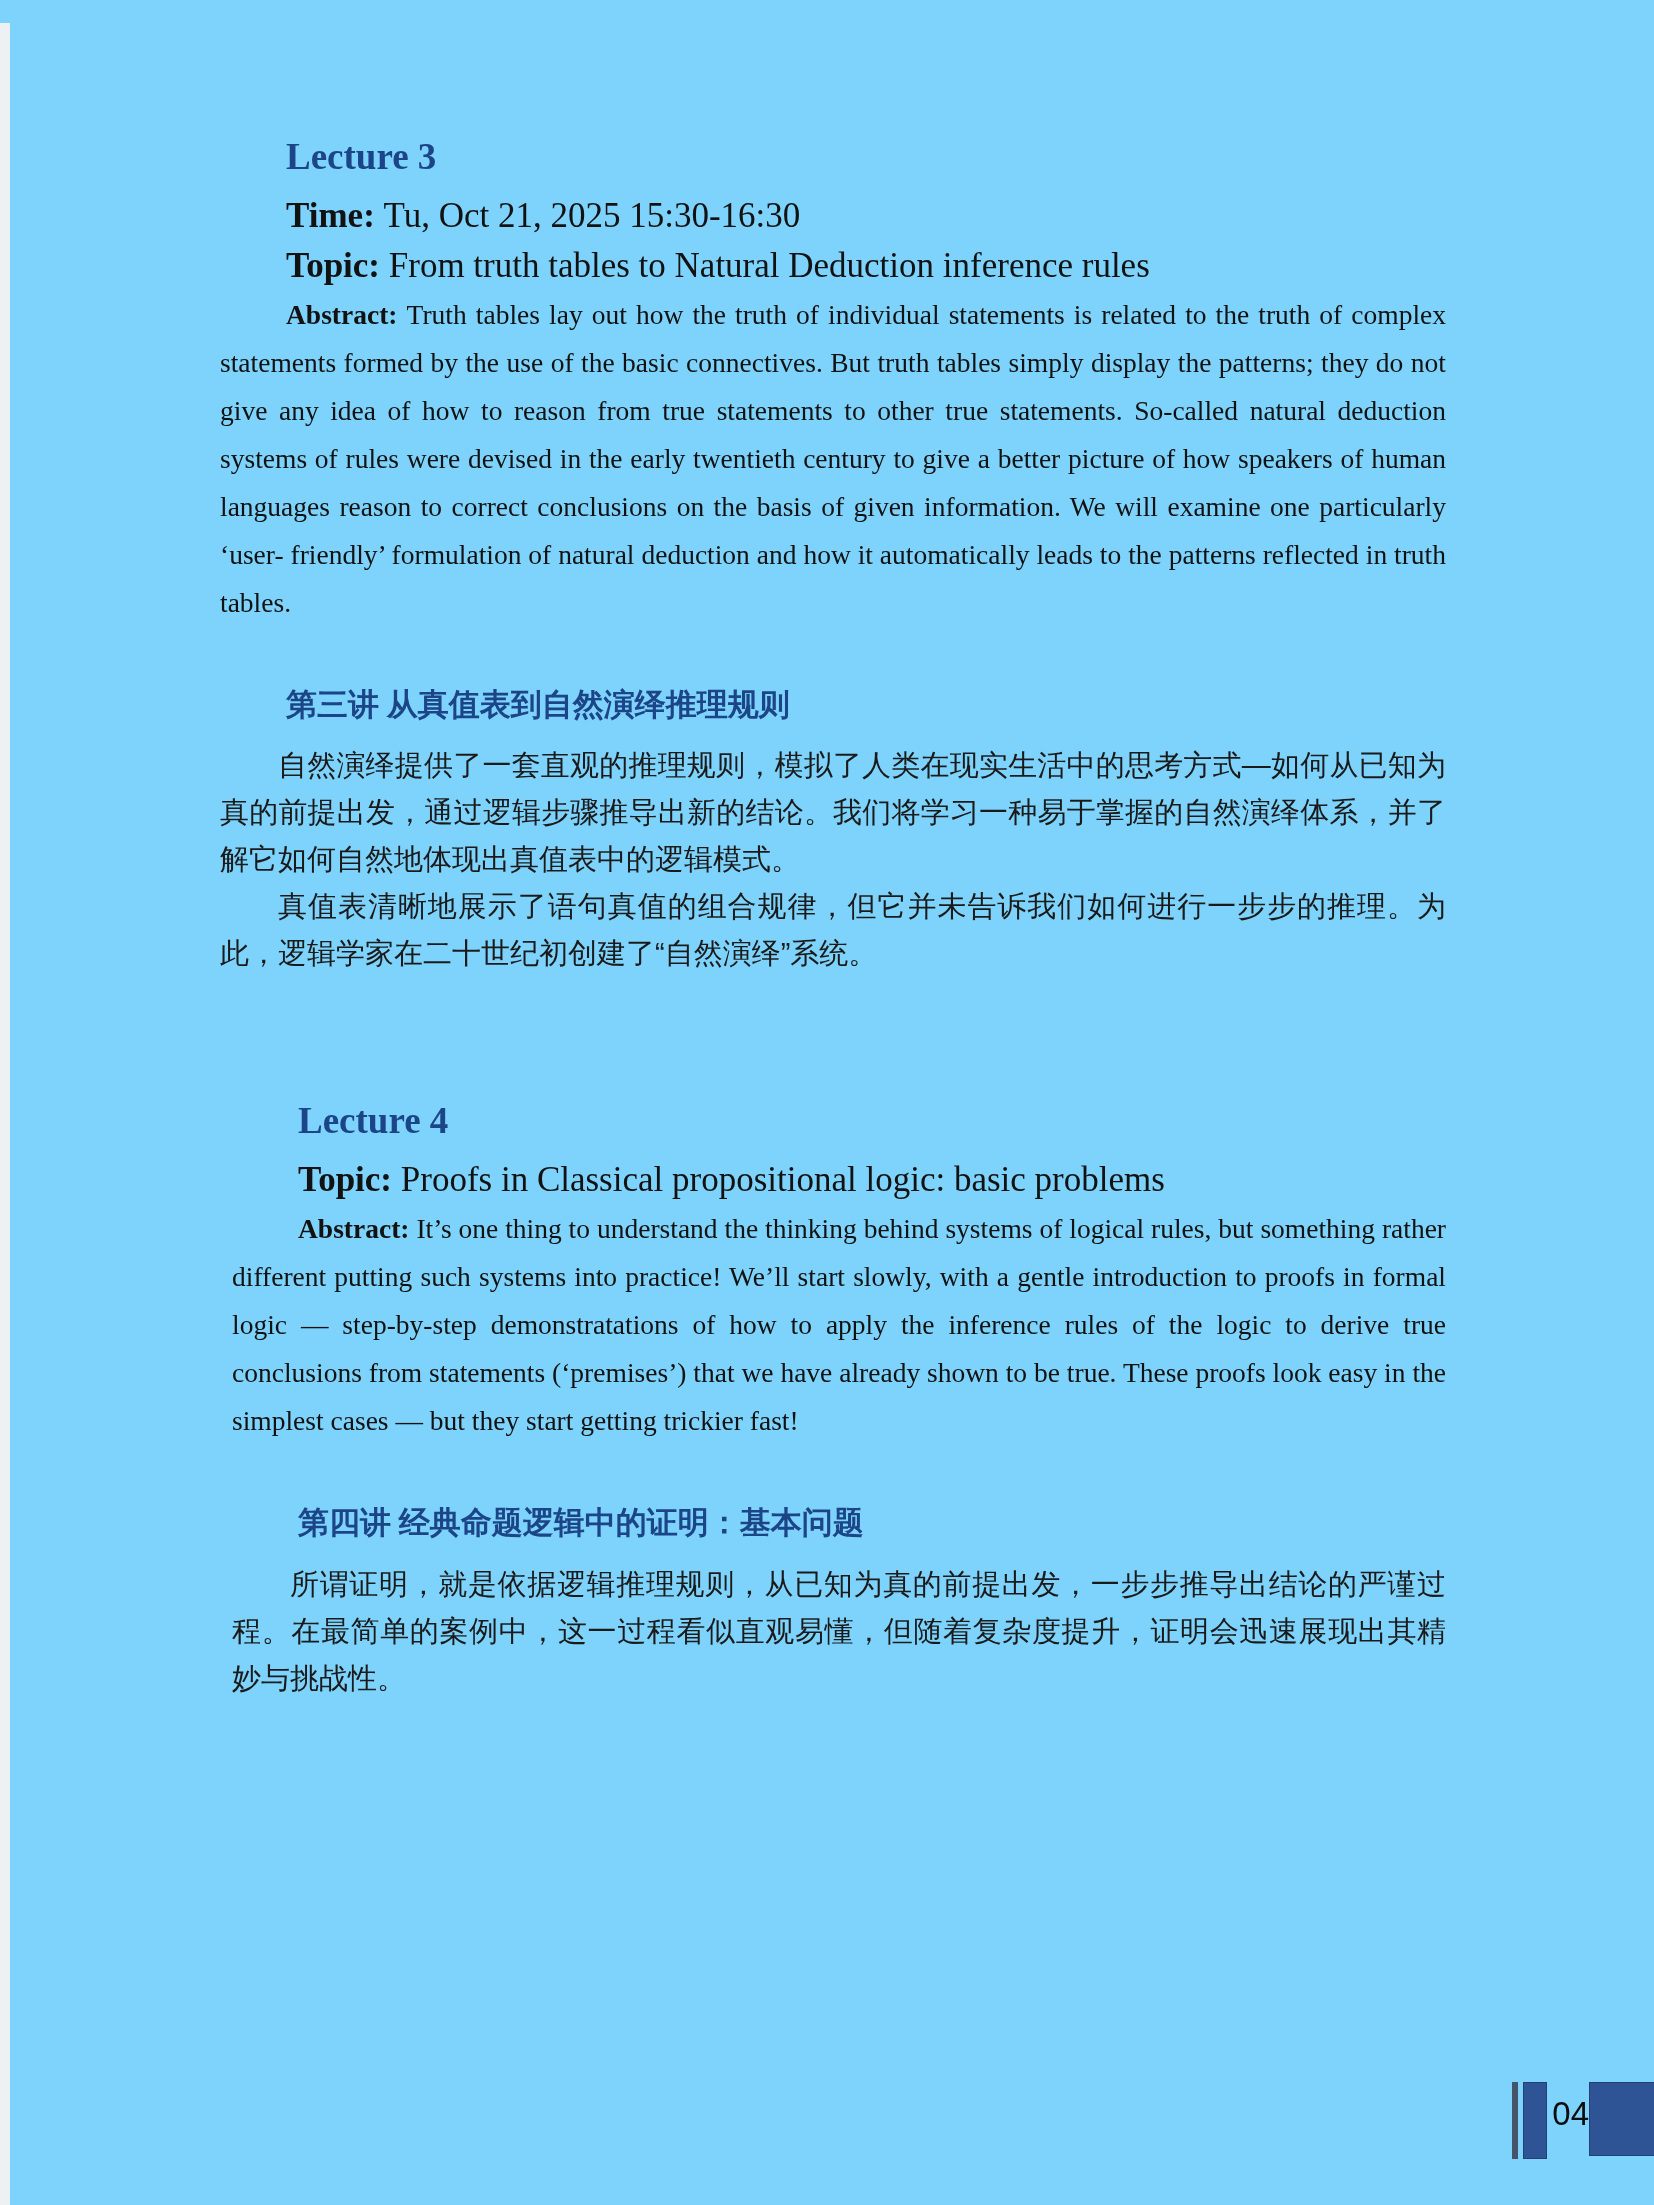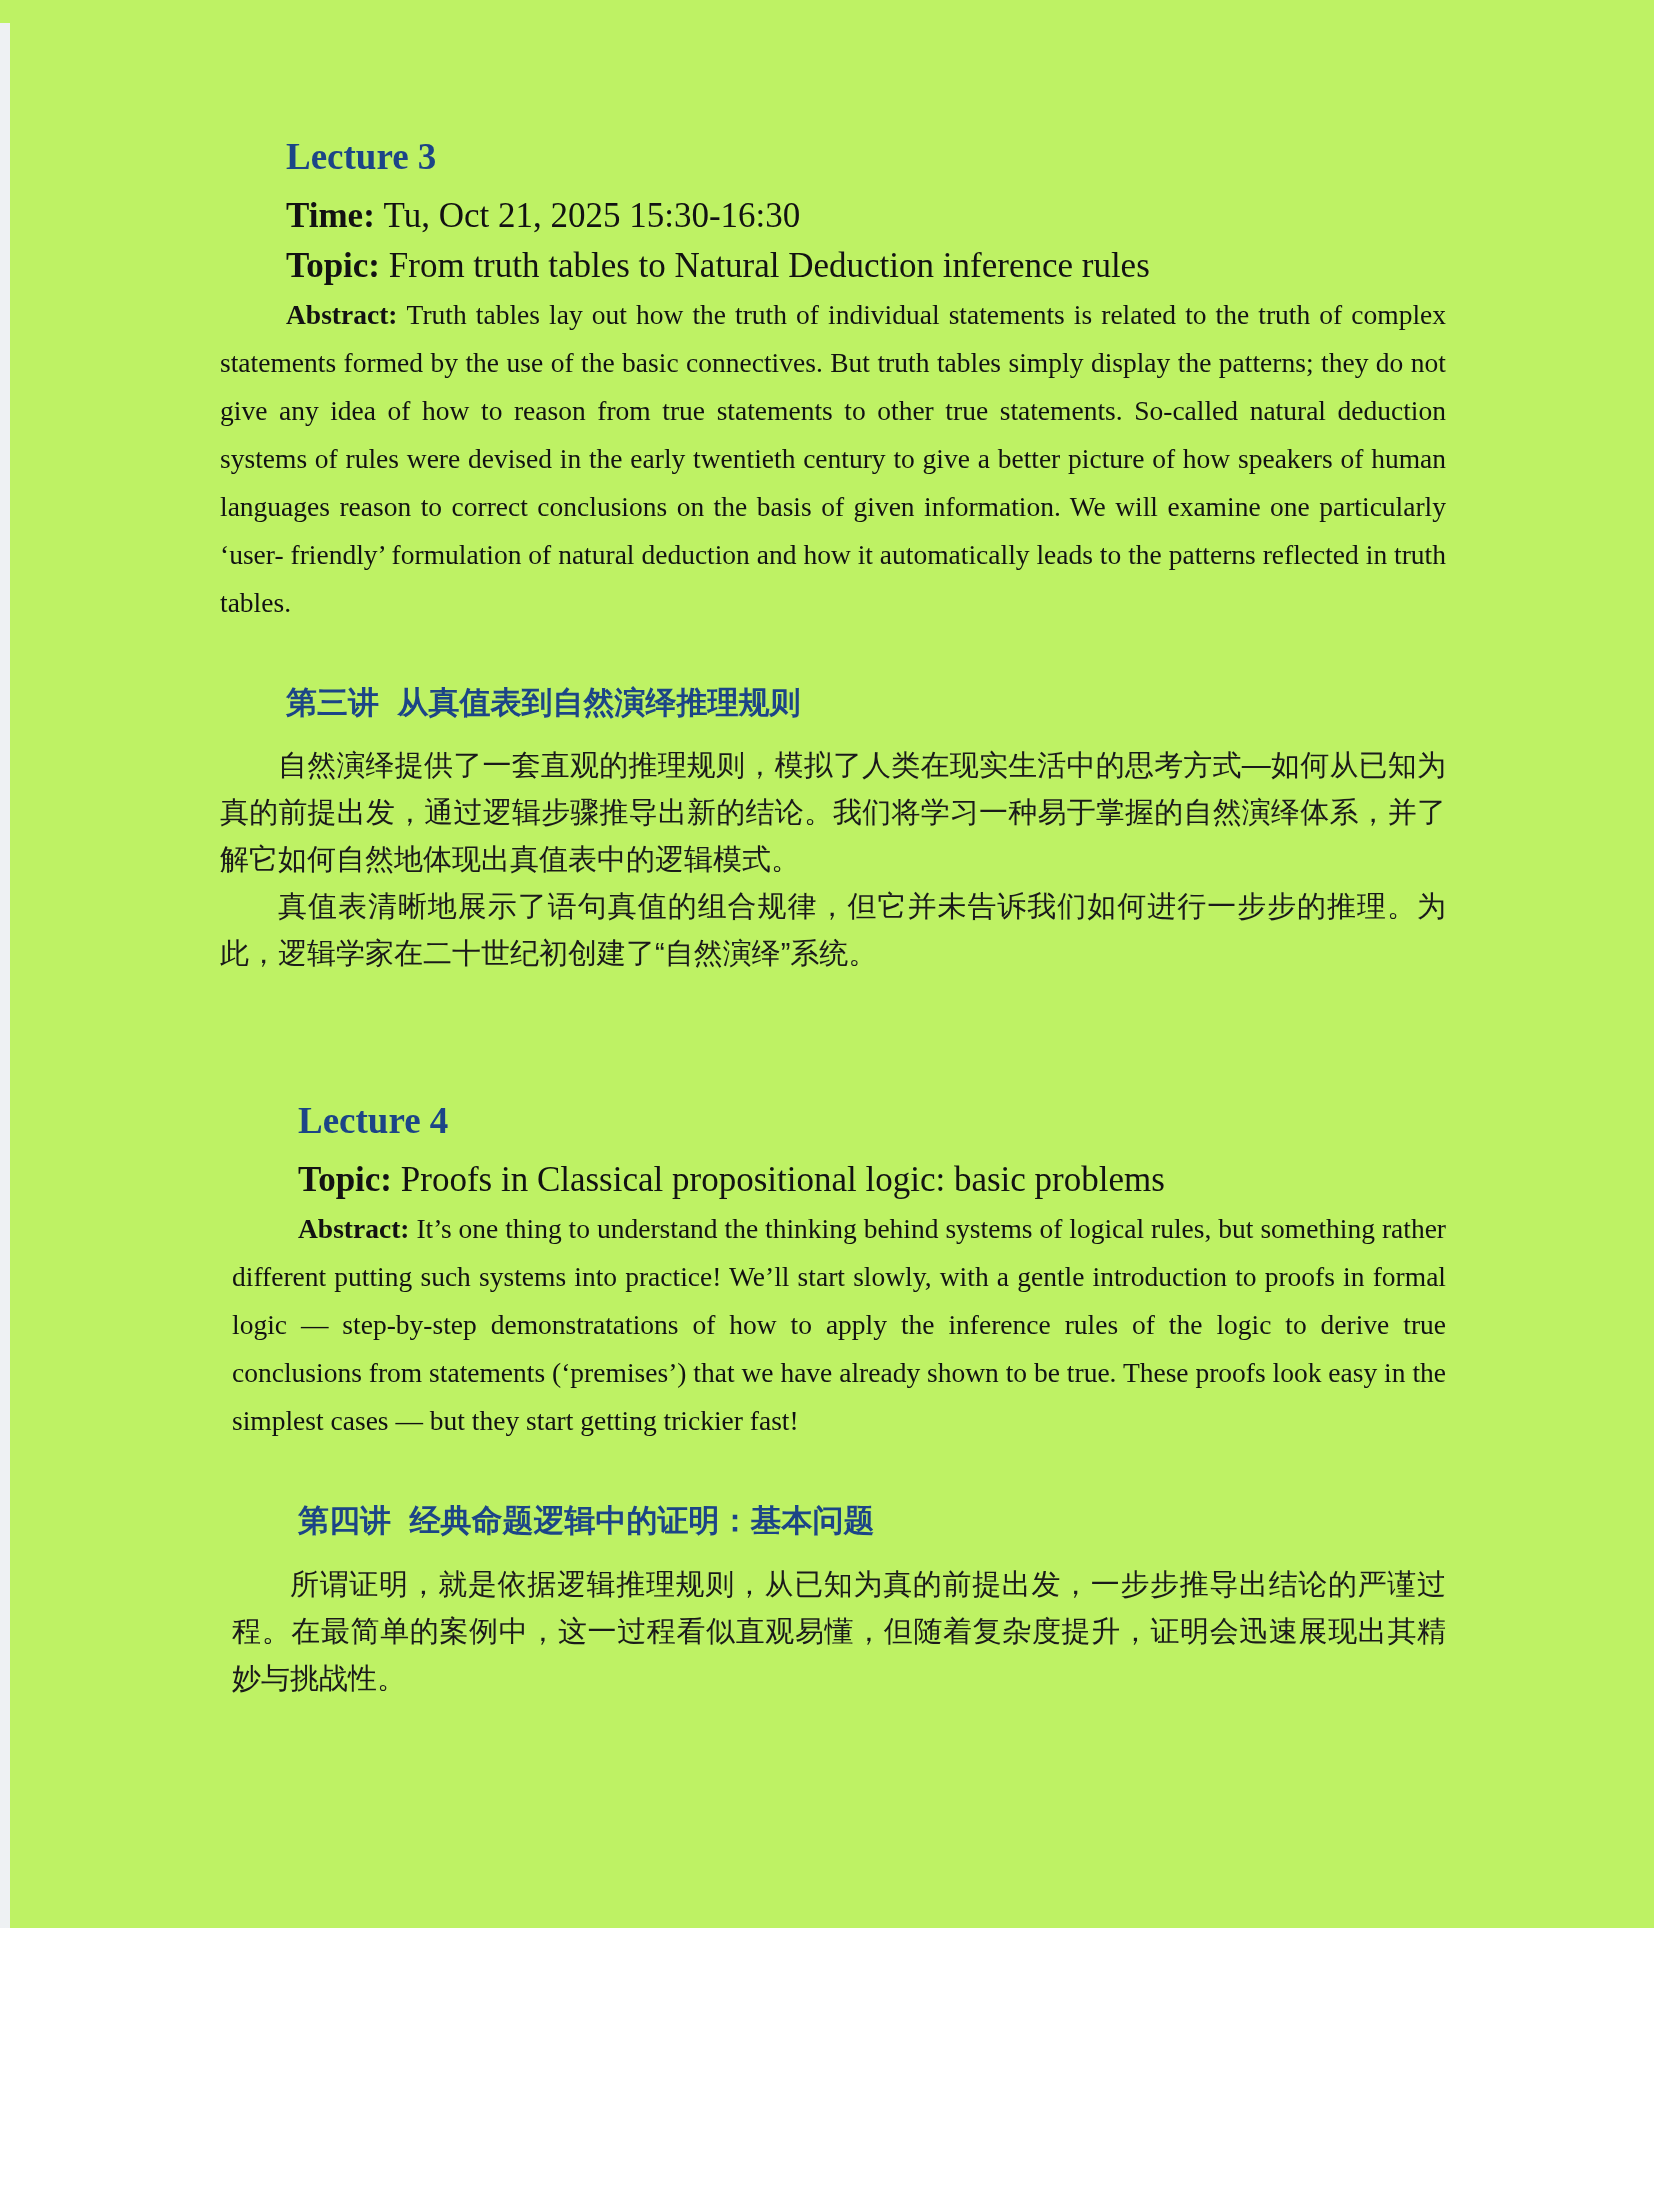--- a/index.html
+++ b/index.html
@@ -7,22 +7,22 @@
   body {
     width: 1654px;
     height: 2205px;
     position: relative;
     font-family: "Liberation Serif", "DejaVu Serif", serif;
     color: #121212;
   }
   .page {
     position: relative;
     width: 1654px;
-    height: 1928px;
-    background: #bef264;
+    height: 2205px;
+    background: #7dd3fc;
     overflow: hidden;
   }
   .scan-edge {
     position: absolute;
     left: 0; top: 22.6px;
     width: 9.7px; height: 2183px;
     background: #eef1f3;
   }
   .content {
     position: absolute;
@@ -44,21 +44,21 @@
     text-indent: 66px;
   }
   .meta-label, .abstract-label { font-weight: bold; }
   .abstract {
     font-size: 27.5px;
     line-height: 48px;
     text-align: justify;
     text-indent: 66px;
   }
   .cn-heading {
-    font-family: Liberation Mono, monospace;
+    font-family: Liberation Serif, serif;
     font-weight: bold;
     font-size: 31px;
     line-height: 36px;
     margin-left: 66px;
     margin-top: 60px;
     margin-bottom: 19.4px;
   }
   .cn-para {
     font-family: "Liberation Sans", "DejaVu Sans", sans-serif;
     font-size: 29px;

